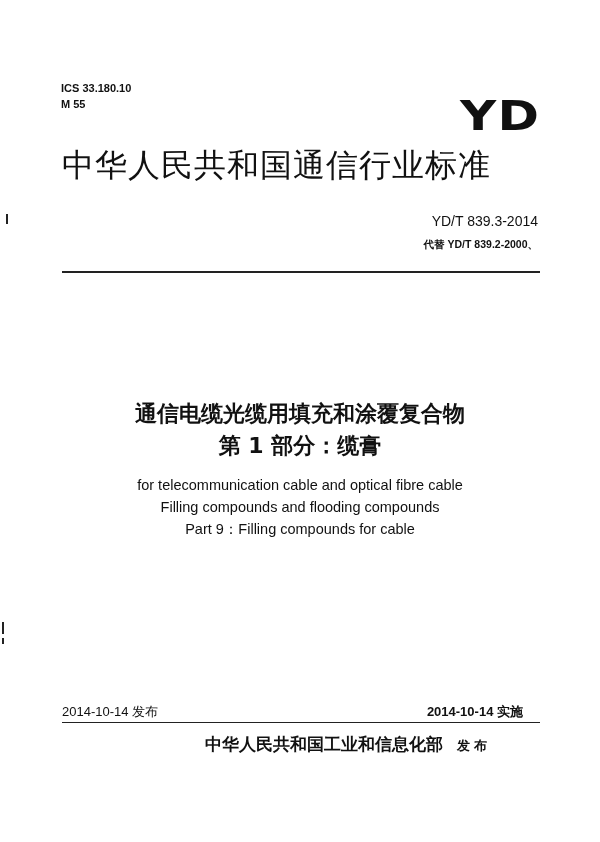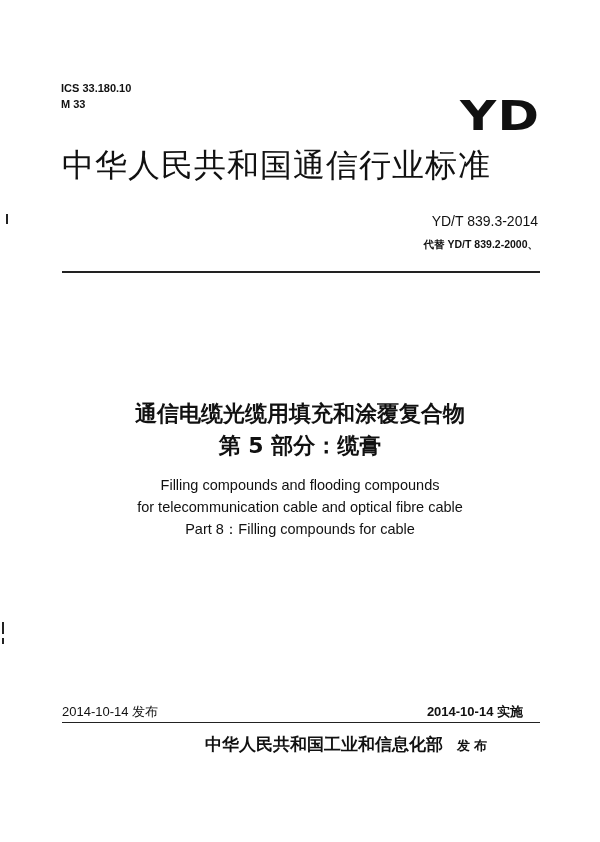--- a/index.html
+++ b/index.html
@@ -23,40 +23,40 @@
   .rule-bottom { left: 62px; top: 722px; width: 478px; height: 0; border-top: 1.5px solid #222; }
   .publisher { left: 0; width: 600px; top: 733px; text-align: center; font-size: 17px; font-weight: bold; font-family: "DejaVu Serif", serif; padding-left: 48px; }
   .publisher .issue { font-size: 13px; margin-left: 14px; letter-spacing: 4px; }
   .mark { background: #222; width: 2px; }
 </style>
 </head>
 <body>
 
 <div class="abs ics">
   <div>ICS 33.180.10</div>
-  <div>M 33</div>
+  <div>M 55</div>
 </div>
 
 <div class="abs yd-logo">YD</div>
 
 <div class="abs std-title">中华人民共和国通信行业标准</div>
 
 <div class="abs std-no">YD/T 839.3-2014</div>
 <div class="abs replaces">
   <div>代替 YD/T 839.2-2000、</div>
 </div>
 
 <div class="abs rule-top"></div>
 
 <div class="abs title-block cn-title">通信电缆光缆用填充和涂覆复合物</div>
-<div class="abs title-block cn-sub">第 5 部分：缆膏</div>
+<div class="abs title-block cn-sub">第 1 部分：缆膏</div>
 <div class="abs title-block en-title">
+  <div>for telecommunication cable and optical fibre cable</div>
   <div>Filling compounds and flooding compounds</div>
-  <div>for telecommunication cable and optical fibre cable</div>
-  <div>Part 8：Filling compounds for cable</div>
+  <div>Part 9：Filling compounds for cable</div>
 </div>
 
 <div class="abs mark" style="left:6px;top:214px;height:10px;"></div>
 <div class="abs mark" style="left:2px;top:622px;height:12px;"></div>
 <div class="abs mark" style="left:2px;top:638px;height:6px;"></div>
 
 <div class="abs date-left">2014-10-14 发布</div>
 <div class="abs date-right">2014-10-14 实施</div>
 <div class="abs rule-bottom"></div>
 

